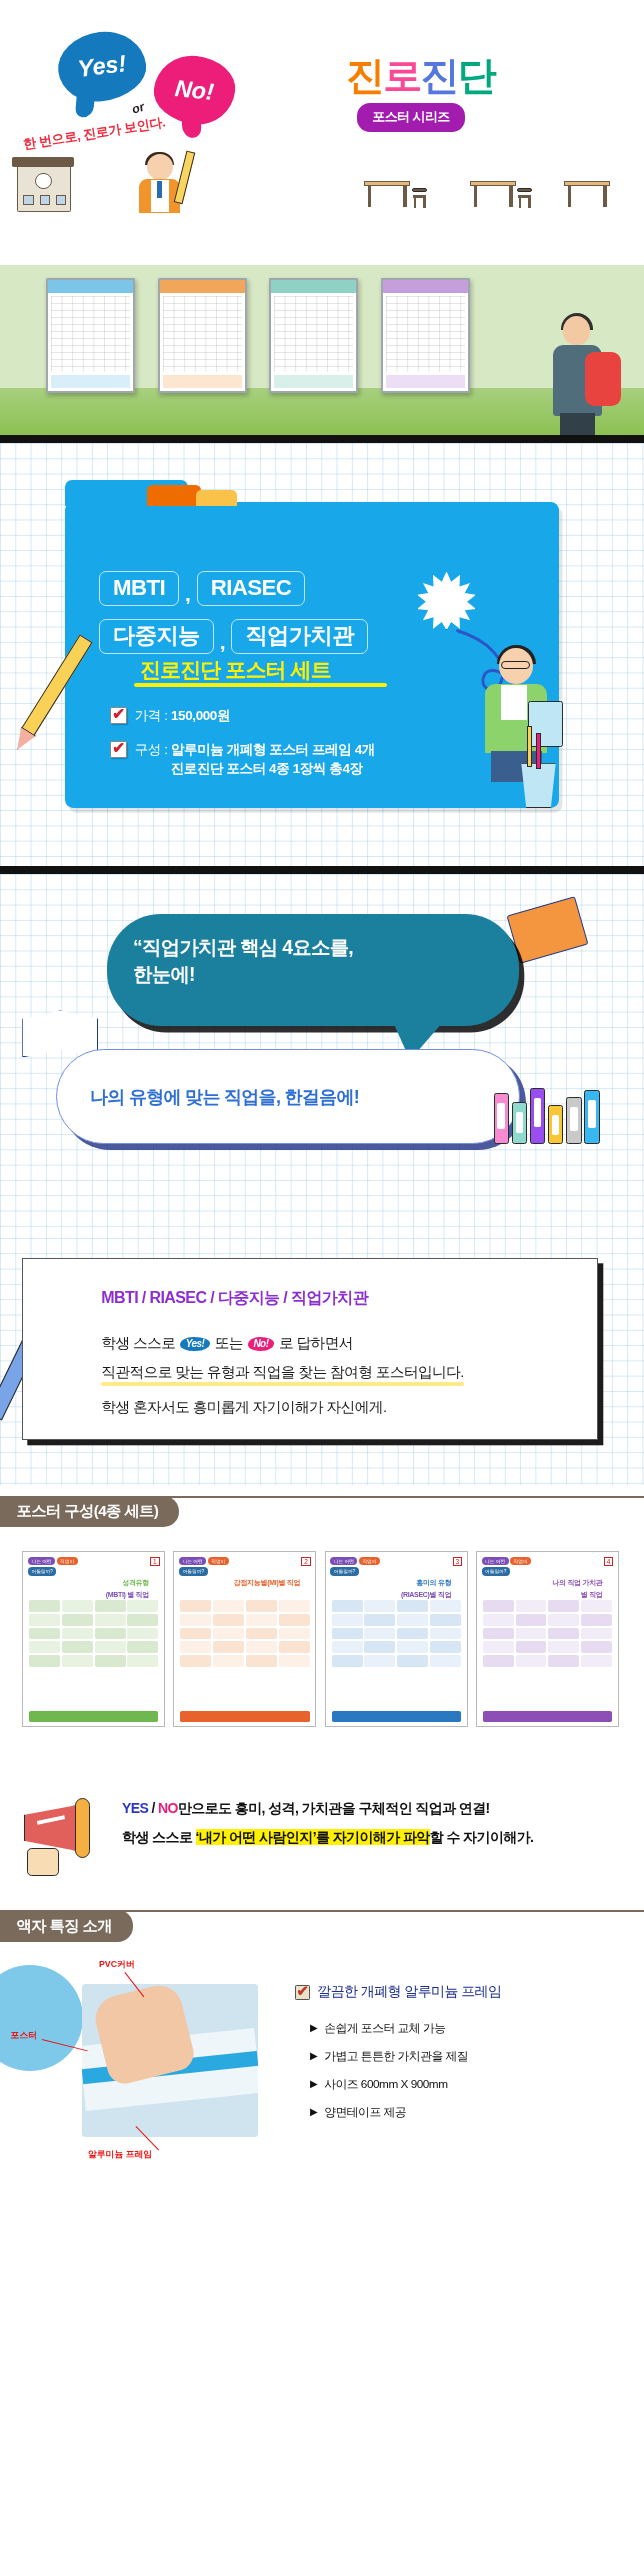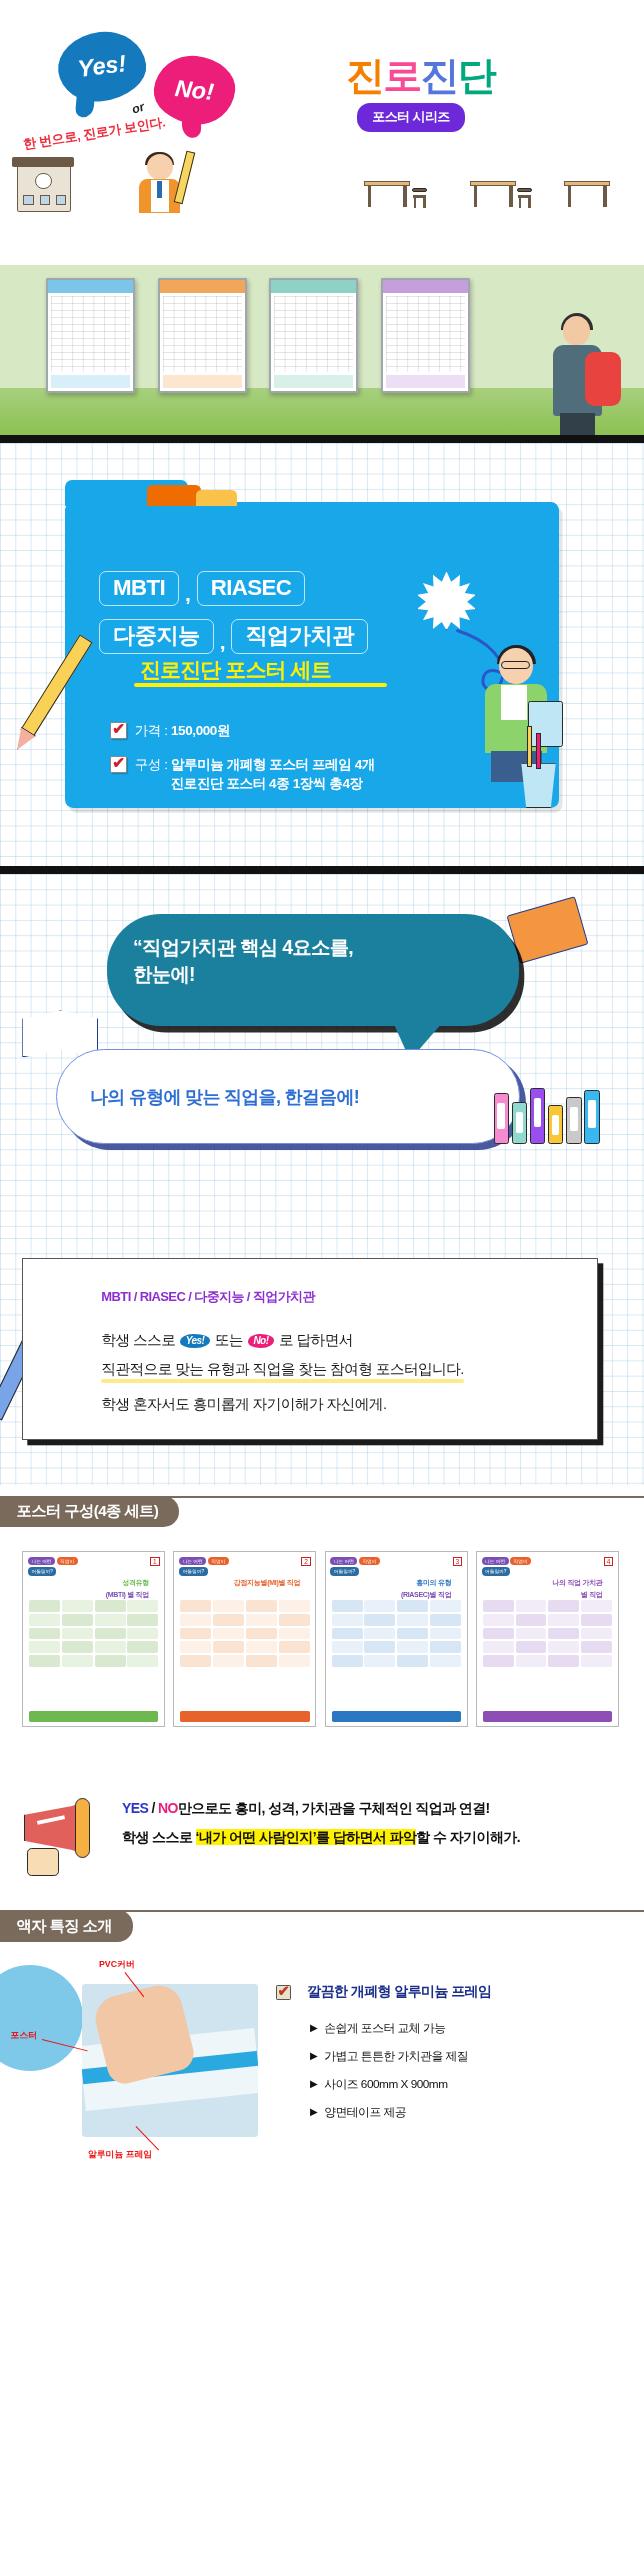--- a/index.html
+++ b/index.html
@@ -62,21 +62,21 @@
   }
   .hero-logo{
     position:absolute; left:294px; top:56px; width:253px;
     text-align:center; font-size:39px; font-weight:bold;
     letter-spacing:-1.8px; line-height:1.05;
   }
   .hero-logo .c1{color:#f77f00;} .hero-logo .c2{color:#fa4a96;}
   .hero-logo .c3{color:#5577dd;} .hero-logo .c4{color:#00a87e;}
   .hero-badge{
     position:absolute; left:357px; top:103px;
-    background:#6d28d9; color:#fff; font-size:13px; font-weight:bold;
+    background:#a21caf; color:#fff; font-size:13px; font-weight:bold;
     padding:5.3px 15.3px; border-radius:13px; letter-spacing:-0.6px;
   }
 
   
   .school-row{ position:absolute; left:0; top:147px; width:645px; height:65px; }
   .school-bld{ position:absolute; left:16.5px; top:17.6px; width:54px; height:47px;
                background:#e9e3d6; border:1.8px solid #6d5a46; border-radius:1.8px;}
   .school-bld .roof{ position:absolute; left:-5.3px; top:-8.2px; width:62px; height:9.4px;
                background:#6d5a46; border-radius:1.8px;}
   .school-bld .clock{ position:absolute; left:17.6px; top:7px; width:16.5px;height:16.5px;
@@ -168,21 +168,21 @@
   }
   .comma{color:#fff;font-size:21px;font-weight:bold;align-self:flex-end;}
   .folder-title{
     position:absolute; left:75px; top:154px;
     font-size:21px; font-weight:bold; color:#fff000; letter-spacing:-0.9px;
   }
   .yel-underline{
     position:absolute; left:69px; top:181px; width:253px; height:4.1px;
     background:#fff000; border-radius:2.4px;
   }
-  .bullets{position:absolute; left:45px; top:205px; width:364px; color:#fff;margin-top:15px;}
+  .bullets{position:absolute; left:45px; top:205px; width:364px; color:#fff;}
   .bl{display:flex; gap:8.2px; margin-bottom:15.3px;}
   .ck{
     flex:0 0 auto; width:16.5px;height:16.5px;background:#fff;border:1.2px solid #888;
     position:relative; border-radius:1.8px; box-shadow:1.2px 1.2px 0 rgba(0,0,0,.18);
   }
   .ck::after{
     content:"✔"; position:absolute; left:1.2px; top:-3.5px; font-size:15.3px; color:#d0202e; font-weight:bold;
   }
   .bl .txt{font-size:13.5px;line-height:1.38;letter-spacing:-0.4px;}
   .bl .txt b{font-weight:bold;}
@@ -247,21 +247,21 @@
   .bk i{position:absolute;left:2.9px;top:8.2px;right:2.9px;height:54%;background:#fff;border-radius:1.8px;display:block;}
 
   
   .sec-card{position:relative; width:645px; height:247px;}
   .wcard{
     position:absolute; left:22.3px; top:20px; width:576px; height:182px;
     background:#fff; border:1.2px solid #555;
     box-shadow:5.3px 5.3px 0 #1c1c1c;
     padding:29px 0 0 78px;
   }
-  .wcard .l1{font-size:13px;font-weight:bold;color:#8d2fd0;letter-spacing:-0.6px;}
+  .wcard .l1{font-size:16px;font-weight:bold;color:#8d2fd0;letter-spacing:-0.6px;}
   .wcard .l2{font-size:14.7px;color:#1a1a1a;margin-top:25px;letter-spacing:-0.6px;display:flex;align-items:center;gap:4.7px;}
   .wcard .l3{font-size:14.7px;color:#1a1a1a;margin-top:9.4px;letter-spacing:-0.6px;position:relative;display:inline-block;}
   .wcard .l3::after{content:"";position:absolute;left:0;right:0;bottom:-4.7px;height:4.1px;background:#ffe98a;border-radius:2.4px;}
   .wcard .l4{font-size:14.7px;color:#1a1a1a;margin-top:16.5px;letter-spacing:-0.6px;}
   .mini-yes,.mini-no{
     display:inline-block;color:#fff;font-weight:bold;font-style:italic;font-size:10px;
     padding:1.8px 5.9px;border-radius:46% 54% 50% 50%/55% 45% 55% 45%;
   }
   .mini-yes{background:#1479bd;} .mini-no{background:#ec1e79;}
   .pencil-blue{
@@ -329,21 +329,21 @@
   }
   .ph-white{position:absolute;left:0;top:53px;width:176px;height:65px;background:#eef6fa;transform:rotate(-6deg);}
   .ph-strip{position:absolute;left:0;top:76px;width:176px;height:15.3px;background:#2aa8e0;transform:rotate(-6deg);}
   .ph-fingers{position:absolute;left:17.6px;top:5.9px;width:88px;height:88px;background:#f2c7a5;border-radius:23.5px 23.5px 17.6px 17.6px;transform:rotate(-14deg);}
   .lbl-pvc{position:absolute;left:99px;top:63px;color:#e11;font-size:8.8px;font-weight:bold;}
   .lbl-poster{position:absolute;left:10.6px;top:134px;color:#e11;font-size:8.8px;font-weight:bold;}
   .lbl-alu{position:absolute;left:88px;top:253px;color:#e11;font-size:8.8px;font-weight:bold;}
   .ldr{position:absolute;background:#e11;height:0.6px;transform-origin:left center;}
 
   .feat{position:absolute; left:276px; top:87px; width:341px;}
-  .feat-h{display:flex;align-items:center;gap:16px;font-size:14px;font-weight:bold;color:#1a2e8a;letter-spacing:-0.6px;}
+  .feat-h{display:flex;align-items:center;gap:7px;font-size:14px;font-weight:normal;color:#1a2e8a;letter-spacing:-0.6px;margin-left:19px;}
   .feat-h .ck2{
     width:15.3px;height:15.3px;background:#e8e2c8;border:1.2px solid #555;position:relative;flex:0 0 auto;border-radius:1.2px;
   }
   .feat-h .ck2::after{content:"✔";position:absolute;left:0.6px;top:-4.1px;font-size:14.7px;color:#c0392b;font-weight:bold;}
   .feat-list{margin-top:20px; padding-left:34px;}
   .feat-list li{list-style:none;font-size:11.8px;color:#111;margin-bottom:11.8px;letter-spacing:-0.5px;display:flex;gap:7px;}
   .feat-list li .tri{color:#111;font-size:10px;line-height:1.4;}
 </style>
 </head>
 <body>
@@ -699,21 +699,21 @@
       <div class="m-cone"></div>
         <div class="m-shine"></div>
         <div class="m-mouth"></div>
         <div class="m-hand"></div>
     </div>
     <div class="mega-lines">
       <div class="ml1">
         <span class="y">YES</span><span class="k"> / </span><span class="n">NO</span><span class="k">만으로도 흥미, 성격, 가치관을 구체적인 직업과 연결!</span>
       </div>
       <div class="ml2">
-        <span>학생 스스로 </span><span class="hl">‘내가 어떤 사람인지’를 답하면서 파악</span><span>할 수 자기이해가.</span>
+        <span>학생 스스로 </span><span class="hl">‘내가 어떤 사람인지’를 자기이해가 파악</span><span>할 수 자기이해가.</span>
       </div>
     </div>
   </section>
 
   <section class="sec-frame">
     <div class="ribbon2-rule"></div>
     <div class="ribbon2">액자 특징 소개</div>
     <div class="bluecirc"></div>
 
     <div class="photo-hand">

